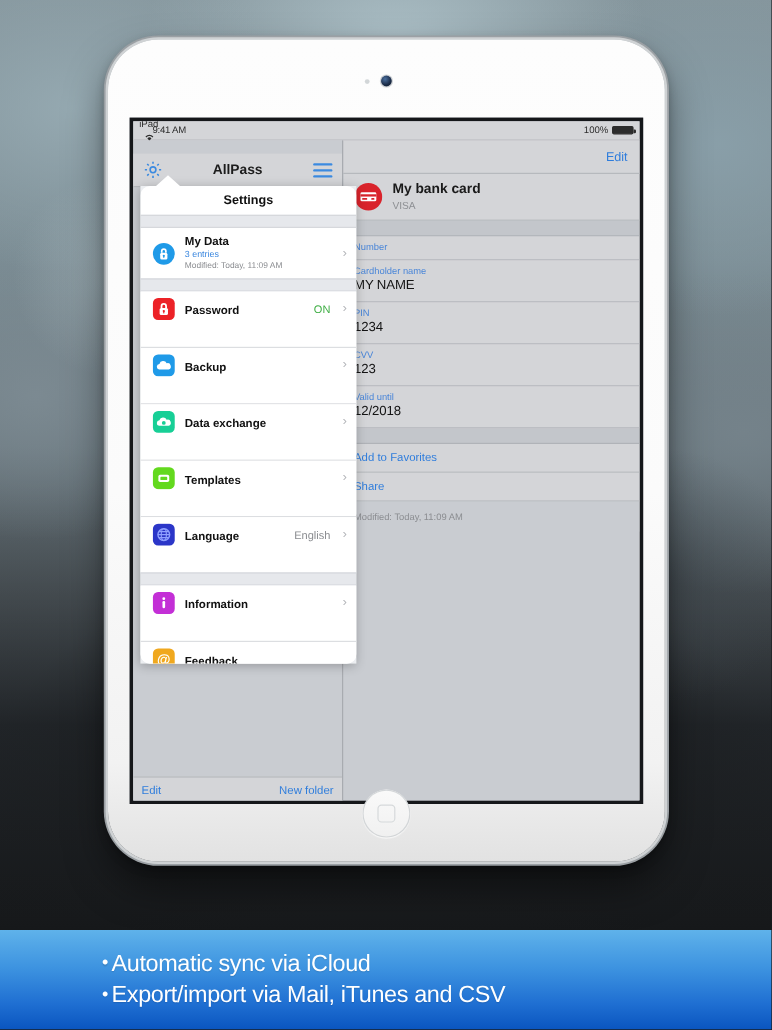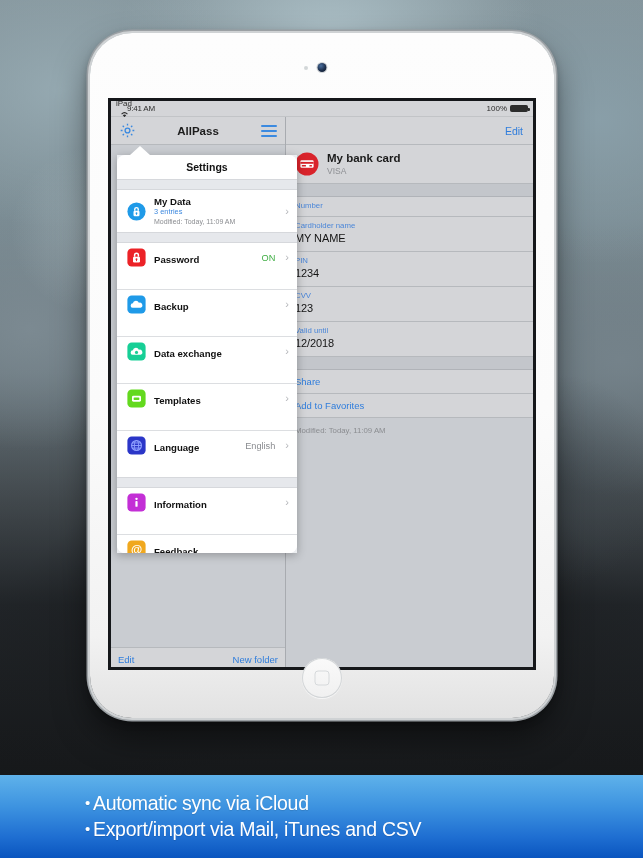--- a/index.html
+++ b/index.html
@@ -110,21 +110,21 @@
     width: 175px; background: #c9ccd1;
     border-right: 1px solid #a8abb0;
     display: flex; flex-direction: column; position: relative;
   }
   .right-pane { flex: 1; background: #c9ccd1; display:flex; flex-direction:column; }
 
   
   .left-navbar {
     height: 28px; background: #d4d5d8; border-bottom: 1px solid #b6b9bd;
     display: flex; align-items: center; justify-content: space-between;
-    padding: 0 8px; position: relative;
+    padding: 0 8px; position: relative; margin-top: 11px;
   }
   .left-navbar .title {
     position: absolute; left: 0; right: 0; text-align: center;
     font-size: 11.5px; font-weight: bold; color: #1c1c1c; pointer-events: none;
   }
   .gear-icon { width: 17px; height: 17px; z-index: 2; }
   .burger { width: 16px; height: 12px; display:flex; flex-direction:column; justify-content:space-between; z-index:2; }
   .burger span { display:block; height:2px; background:#3b8ae0; border-radius:1px; }
 
   .left-body { flex: 1; background: #c9ccd1; }
@@ -464,22 +464,22 @@
             <div class="field-label">CVV</div>
             <div class="field-value">123</div>
           </div>
           <div class="field">
             <div class="field-label">Valid until</div>
             <div class="field-value">12/2018</div>
           </div>
 
           <div class="gap-band"></div>
 
+          <div class="action-row">Add to Favorites</div>
           <div class="action-row">Share</div>
-          <div class="action-row">Add to Favorites</div>
 
           <div class="modified-note">Modified: Today, 11:09 AM</div>
         </div>
       </div>
 
     </div>
   </div>
 
   <div class="home-button"></div>
 </div>

